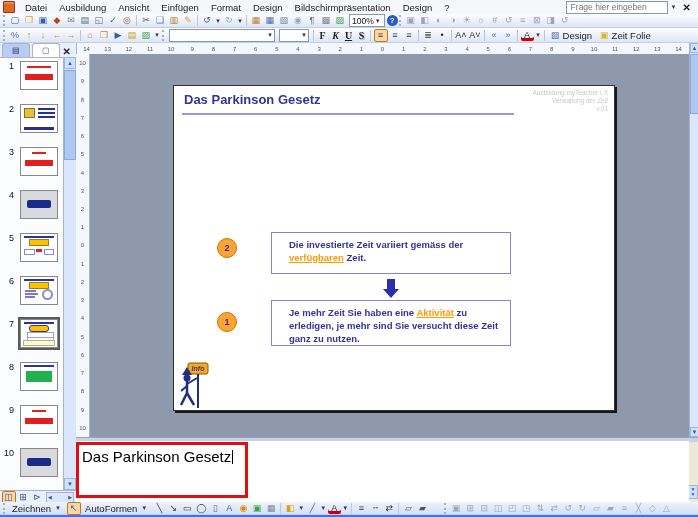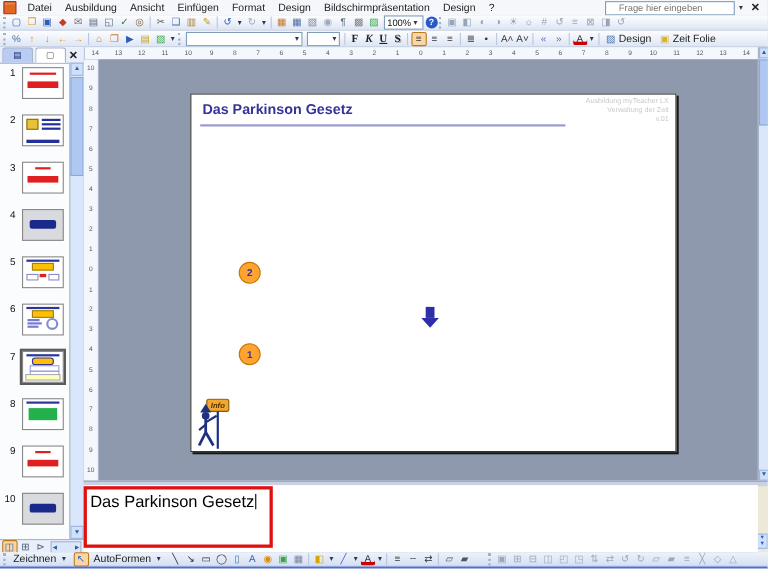--- a/index.html
+++ b/index.html
@@ -5,21 +5,21 @@
   html,body{margin:0;padding:0}
   #app{position:relative;width:698px;height:517px;background:#ece9d8;overflow:hidden;
        font-family:"Liberation Sans",sans-serif;-webkit-font-smoothing:antialiased}
   
   #menubar{position:absolute;left:0;top:0;width:698px;height:14px;background:#f6f7fb;
            border-bottom:1px solid #d8dde8;display:flex;align-items:center;font-size:9.5px;color:#222}
   .appicon{width:10px;height:10px;margin:0 4px 0 3px;background:#e06820;border:1px solid #933;
            box-shadow:inset 0 2px 0 #fff3;border-radius:1px}
   .menu-item{padding:1px 6px;cursor:default}
   #qbox{margin-left:auto;display:flex;align-items:center;gap:2px;margin-right:4px}
-  #qinput{width:92px;height:11px;font-size:8.5px;border:1px solid #7f9db9;padding:0 12px;color:#777;
+  #qinput{width:92px;height:11px;font-size:8.5px;border:1px solid #7f9db9;padding:0 4px;color:#777;
           font-family:"Liberation Sans",sans-serif}
   .dd{font-size:7px;color:#335;width:8px;text-align:center}
   .xclose{font-size:10px;font-weight:bold;color:#222;padding:0 3px;cursor:default}
   
   .toolbar{position:absolute;left:0;width:698px;display:flex;align-items:center;padding:0 2px;
            background:linear-gradient(#fdfdfe,#dde6f5);border-bottom:1px solid #c3cfe5;box-sizing:border-box}
   #tb-standard{top:14px;height:14px}
   #tb-format{top:28px;height:15px}
   #tb-draw{top:502px;height:13px;background:linear-gradient(#eef3fb,#d5e0f3)}
   .ticon{display:inline-flex;width:13px;height:12px;align-items:center;justify-content:center;
@@ -417,27 +417,33 @@
       <div id="slide-title">Das Parkinson Gesetz</div>
       <div id="title-line"></div>
       <div id="slide-head">
         <div>Ausbildung myTeacher LX</div>
         <div>Verwaltung der Zeit</div>
         <div>v.01</div>
       </div>
 
 
       <div id="circ2" class="numcirc">2</div>
+      <div id="box2" class="stepbox">
+        <span>Die investierte Zeit variiert gemäss der </span><span class="olink">verfügbaren</span><span> Zeit.</span>
+      </div>
 
       <div id="bluearrow">
         <span class="stem"></span>
           <span class="head"></span>
       </div>
 
       <div id="circ1" class="numcirc">1</div>
+      <div id="box1" class="stepbox">
+        <span>Je mehr Zeit Sie haben eine </span><span class="olink">Aktivität</span><span> zu erledigen, je mehr sind Sie versucht diese Zeit ganz zu nutzen.</span>
+      </div>
 
       <div id="figure">
         <svg width="32" height="48" viewBox="0 0 32 48">
           <rect x="9" y="1" width="20" height="11" rx="2" fill="#f0a830" stroke="#8a5a00" stroke-width="1"></rect>
           <text x="19" y="9" font-size="7" font-style="italic" font-weight="bold" fill="#5a3000" text-anchor="middle" font-family="Liberation Sans, sans-serif">Info</text>
           <line x1="19" y1="12" x2="19" y2="46" stroke="#203080" stroke-width="2"></line>
           <path d="M3,13 L8,5 L13,13 Z" fill="#203080"></path>
           <circle cx="8" cy="16" r="3.5" fill="#203080"></circle>
           <line x1="8" y1="19" x2="8" y2="31" stroke="#203080" stroke-width="2.5"></line>
           <line x1="8" y1="22" x2="18" y2="16" stroke="#203080" stroke-width="2"></line>

